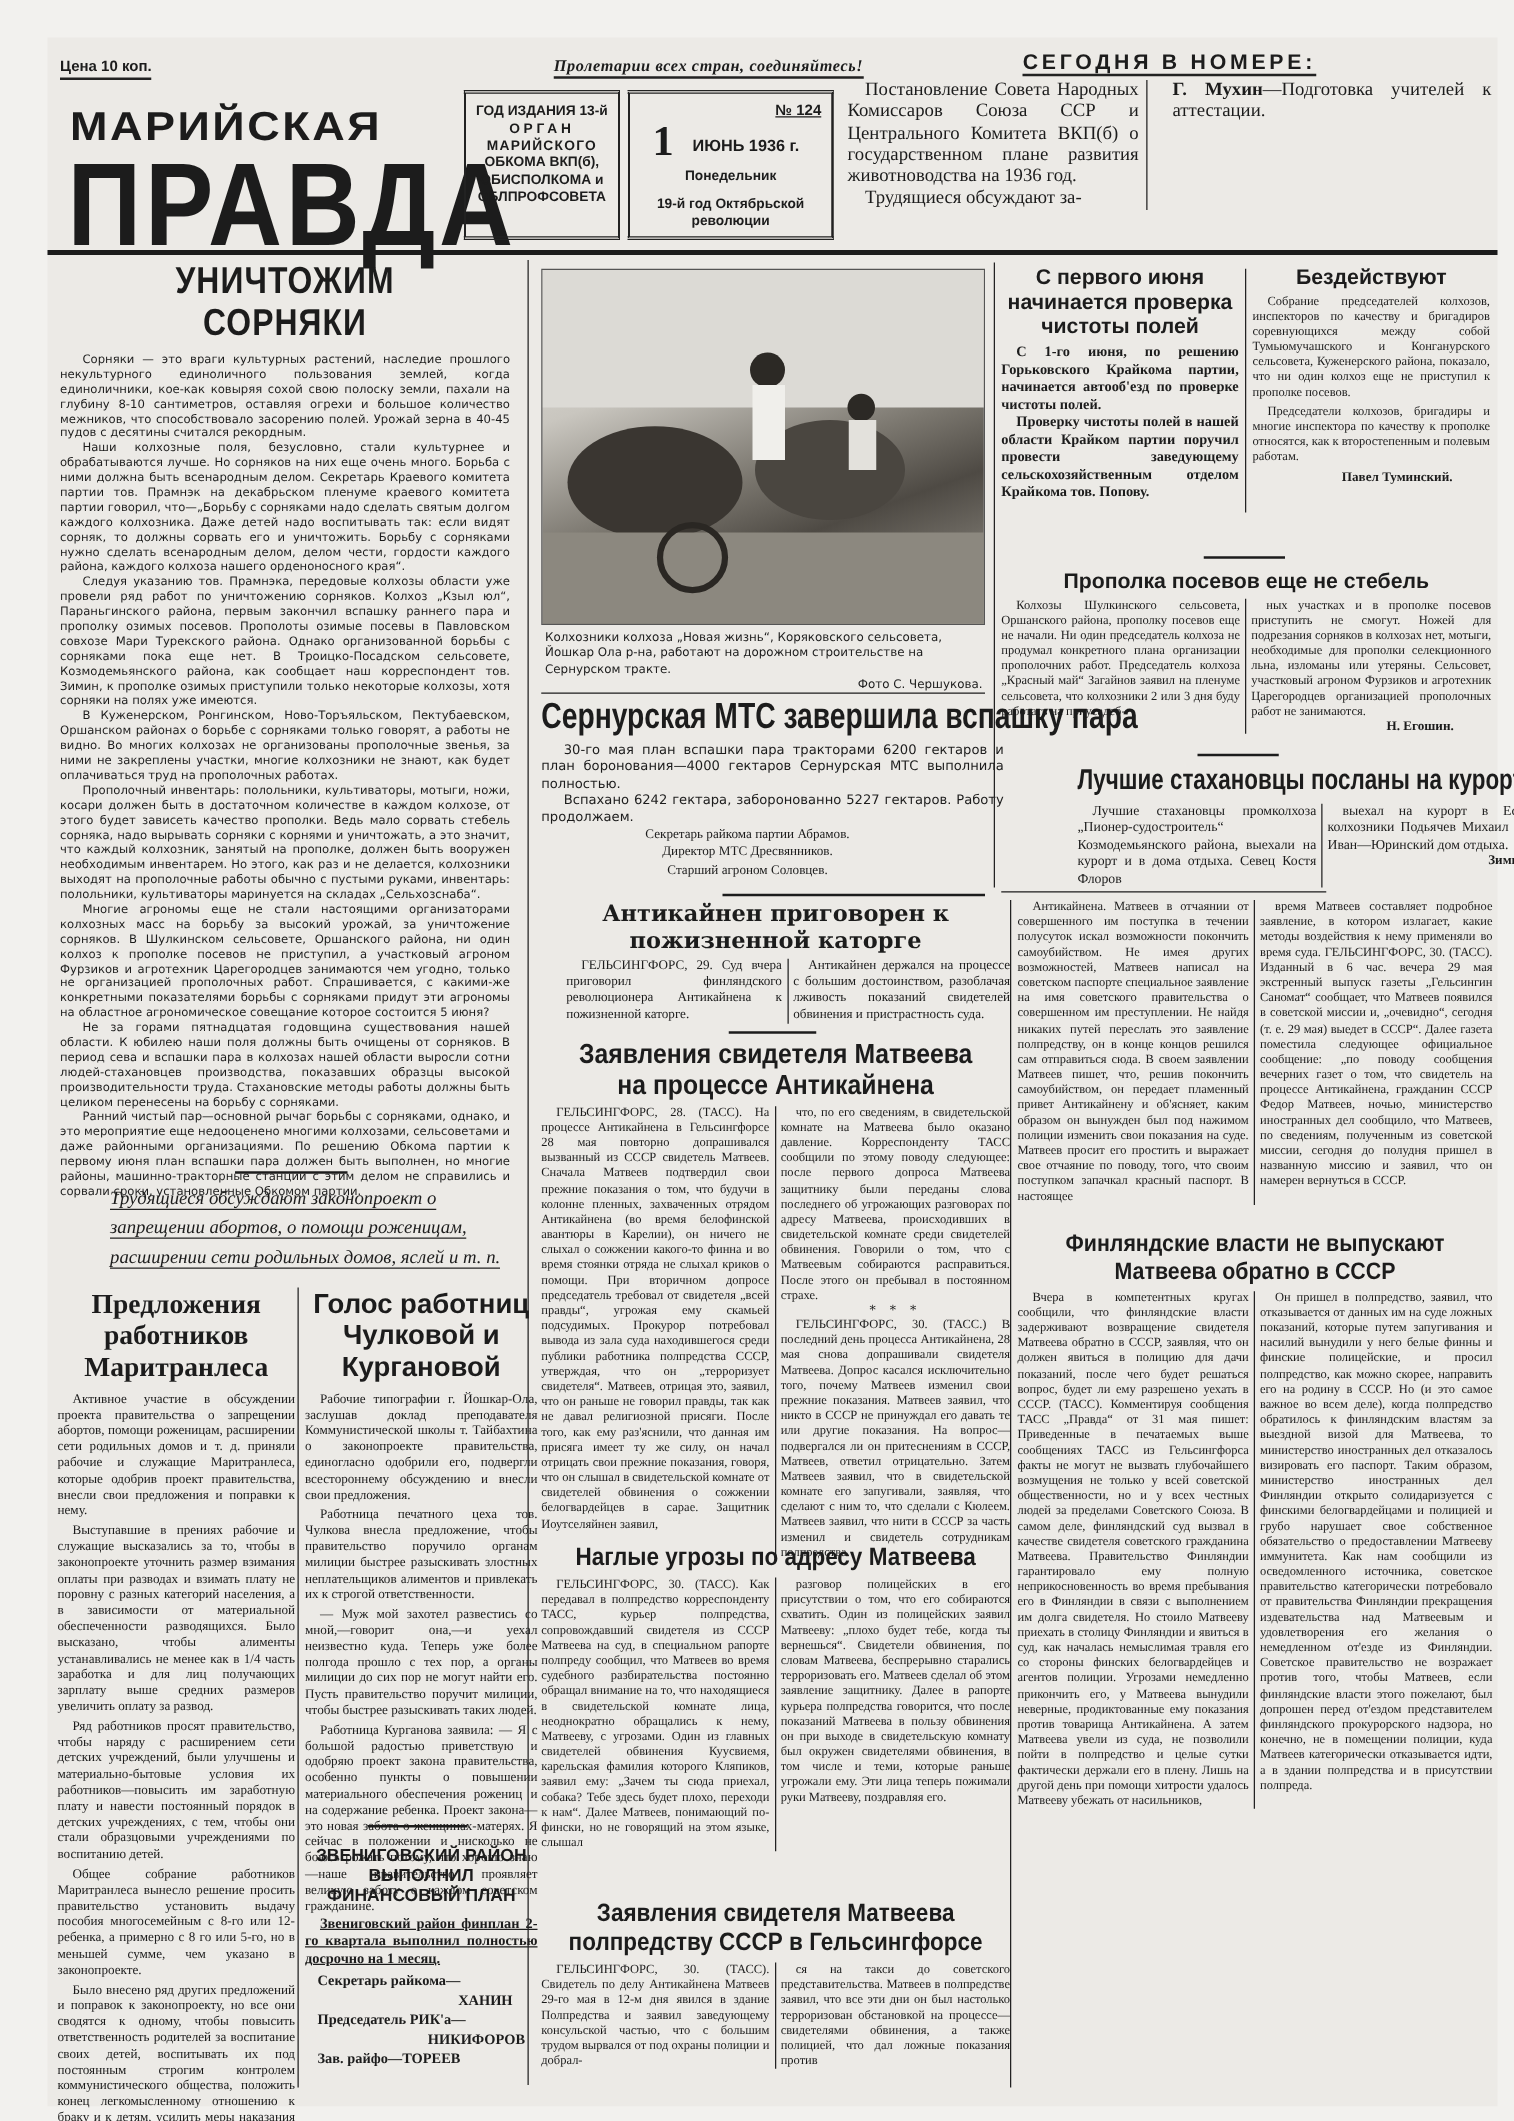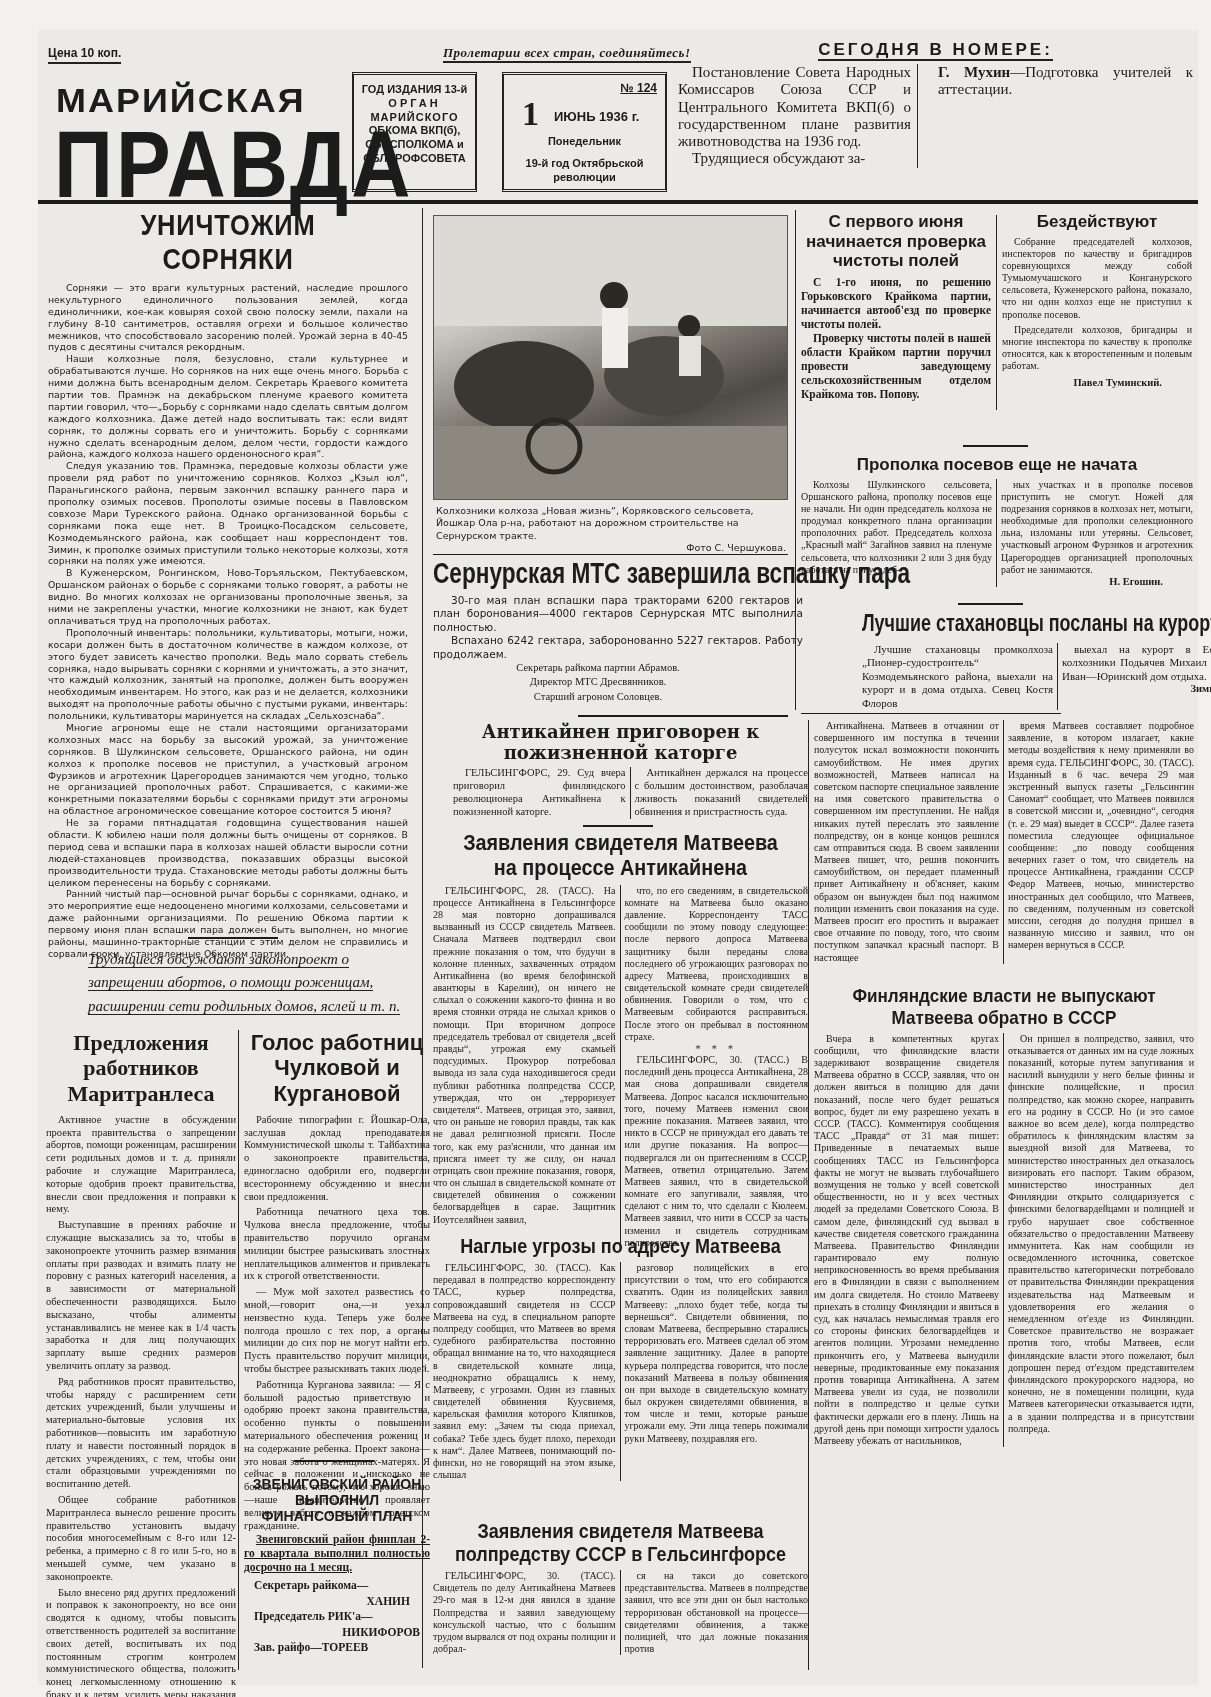--- a/index.html
+++ b/index.html
@@ -41,21 +41,21 @@
 <body>
 
 <div class="page">
 
   <div class="abs price" style="left:10px;top:16px;">Цена 10 коп.</div>
   <div class="abs motto" style="left:405px;top:15px;">Пролетарии всех стран, соединяйтесь!</div>
 
   <div class="abs mast1" style="left:18px;top:50px;">МАРИЙСКАЯ</div>
   <div class="abs mast2" style="left:16px;top:88px;">ПРАВДА</div>
 
-  <div class="box" style="left:314px;top:42px;width:125px;height:120px;padding-top:8px;">
+  <div class="box" style="left:333px;top:42px;width:125px;height:120px;padding-top:8px;">
     <div>ГОД ИЗДАНИЯ 13-й</div>
     <div style="margin-top:0;letter-spacing:3px;">ОРГАН</div>
     <div style="letter-spacing:1px;">МАРИЙСКОГО</div>
     <div>ОБКОМА ВКП(б),</div>
     <div>ОБИСПОЛКОМА и</div>
     <div>ОБЛПРОФСОВЕТА</div>
   </div>
 
   <div class="box" style="left:464px;top:42px;width:165px;height:120px;">
     <div style="position:absolute;right:8px;top:6px;text-decoration:underline;font-size:12px;">№ 124</div>
@@ -224,21 +224,21 @@
   <div class="abs" style="left:964px;top:182px;width:190px;">
     <h2 style="font-size:17px;">Бездействуют</h2>
     <p class="serif" style="margin-top:4px;font-size:10px;">Собрание председателей колхозов, инспекторов по качеству и бригадиров соревнующихся между собой Тумьюмучашского и Конганурского сельсовета, Куженерского района, показало, что ни один колхоз еще не приступил к прополке посевов.</p>
     <p class="serif" style="font-size:10px;margin-top:3px;">Председатели колхозов, бригадиры и многие инспектора по качеству к прополке относятся, как к второстепенным и полевым работам.</p>
     <div class="sign" style="padding-right:30px;margin-top:4px;">Павел Туминский.</div>
   </div>
 
   <div class="rule" style="left:925px;top:415px;width:65px;height:2px;"></div>
 
   <div class="abs" style="left:763px;top:425px;width:392px;">
-    <h2 style="font-size:17px;">Прополка посевов еще не начата</h2>
+    <h2 style="font-size:17px;">Прополка посевов еще не стебель</h2>
     <div style="display:flex;margin-top:4px;">
       <p class="serif" style="width:50%;padding-right:4px;border-right:1px solid #222;font-size:10px;">Колхозы Шулкинского сельсовета, Оршанского района, прополку посевов еще не начали. Ни один председатель колхоза не продумал конкретного плана организации прополочних работ. Председатель колхоза „Красный май“ Загайнов заявил на пленуме сельсовета, что колхозники 2 или 3 дня буду работать на приусадеб-</p>
       <div style="width:50%;padding-left:4px;">
         <p class="serif" style="font-size:10px;">ных участках и в прополке посевов приступить не смогут. Ножей для подрезания сорняков в колхозах нет, мотыги, необходимые для прополки селекционного льна, изломаны или утеряны. Сельсовет, участковый агроном Фурзиков и агротехник Царегородцев организацией прополочных работ не занимаются.</p>
         <div class="sign" style="padding-right:30px;">Н. Егошин.</div>
       </div>
     </div>
   </div>
 
   <div class="rule" style="left:920px;top:573px;width:65px;height:2px;"></div>

